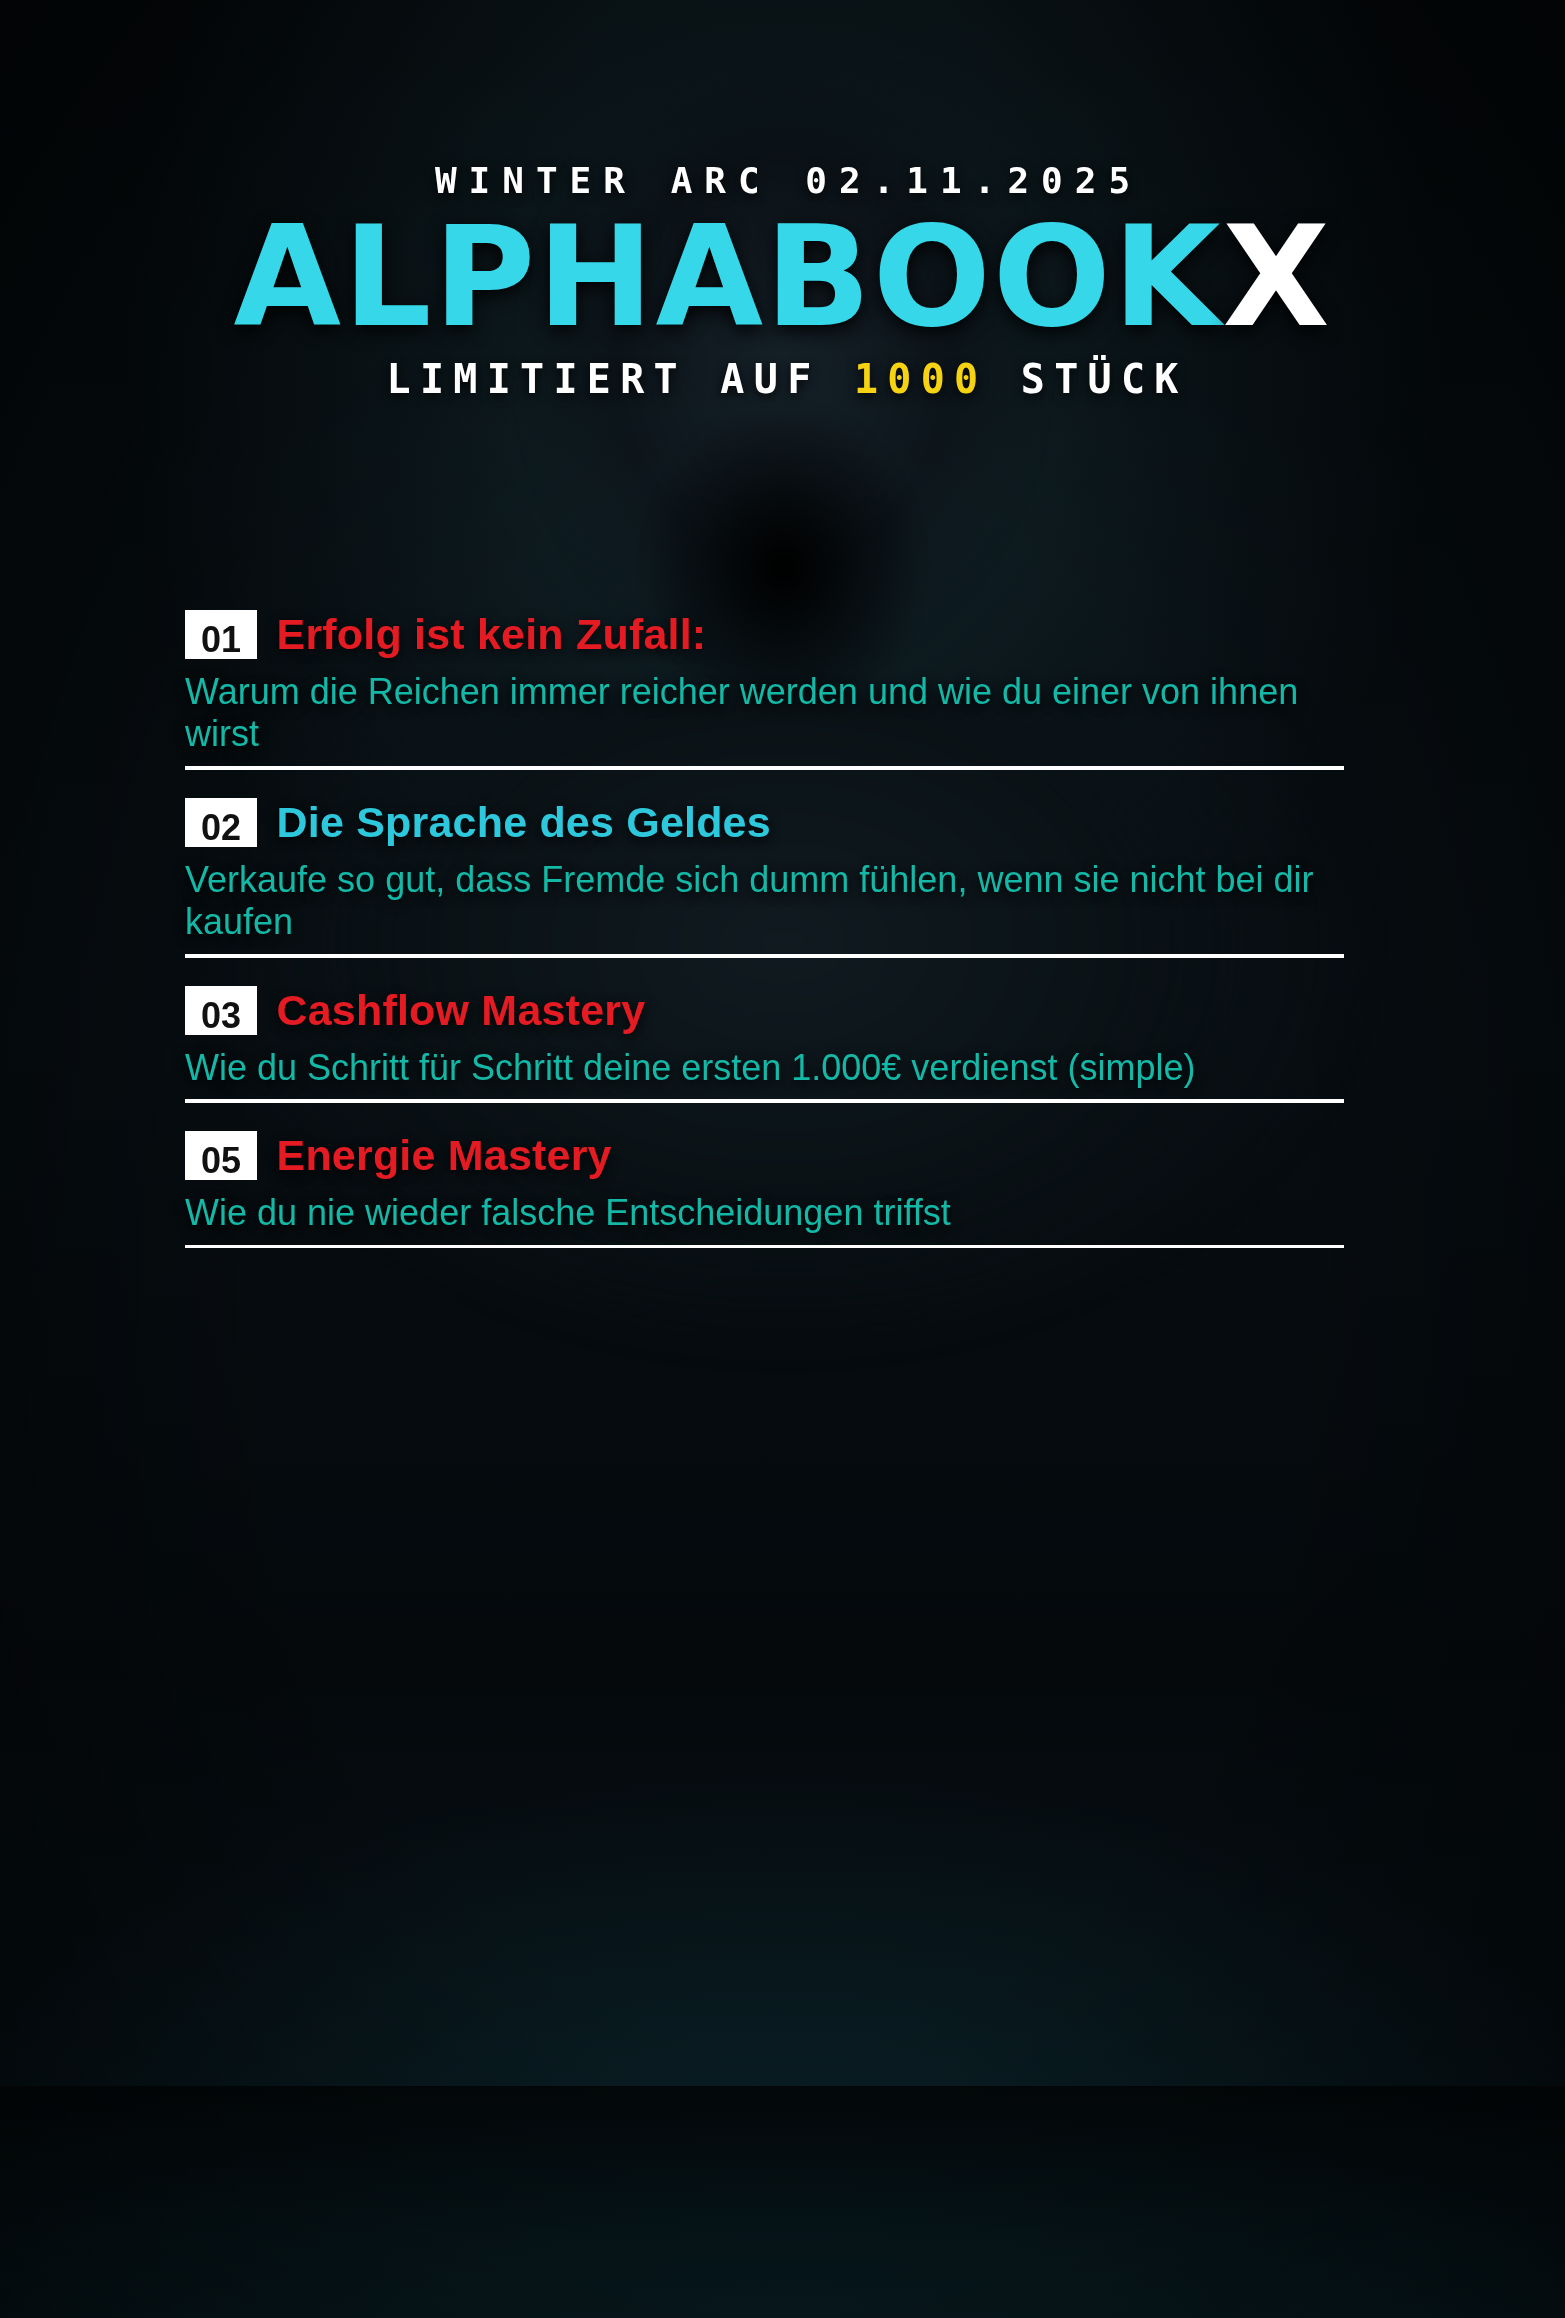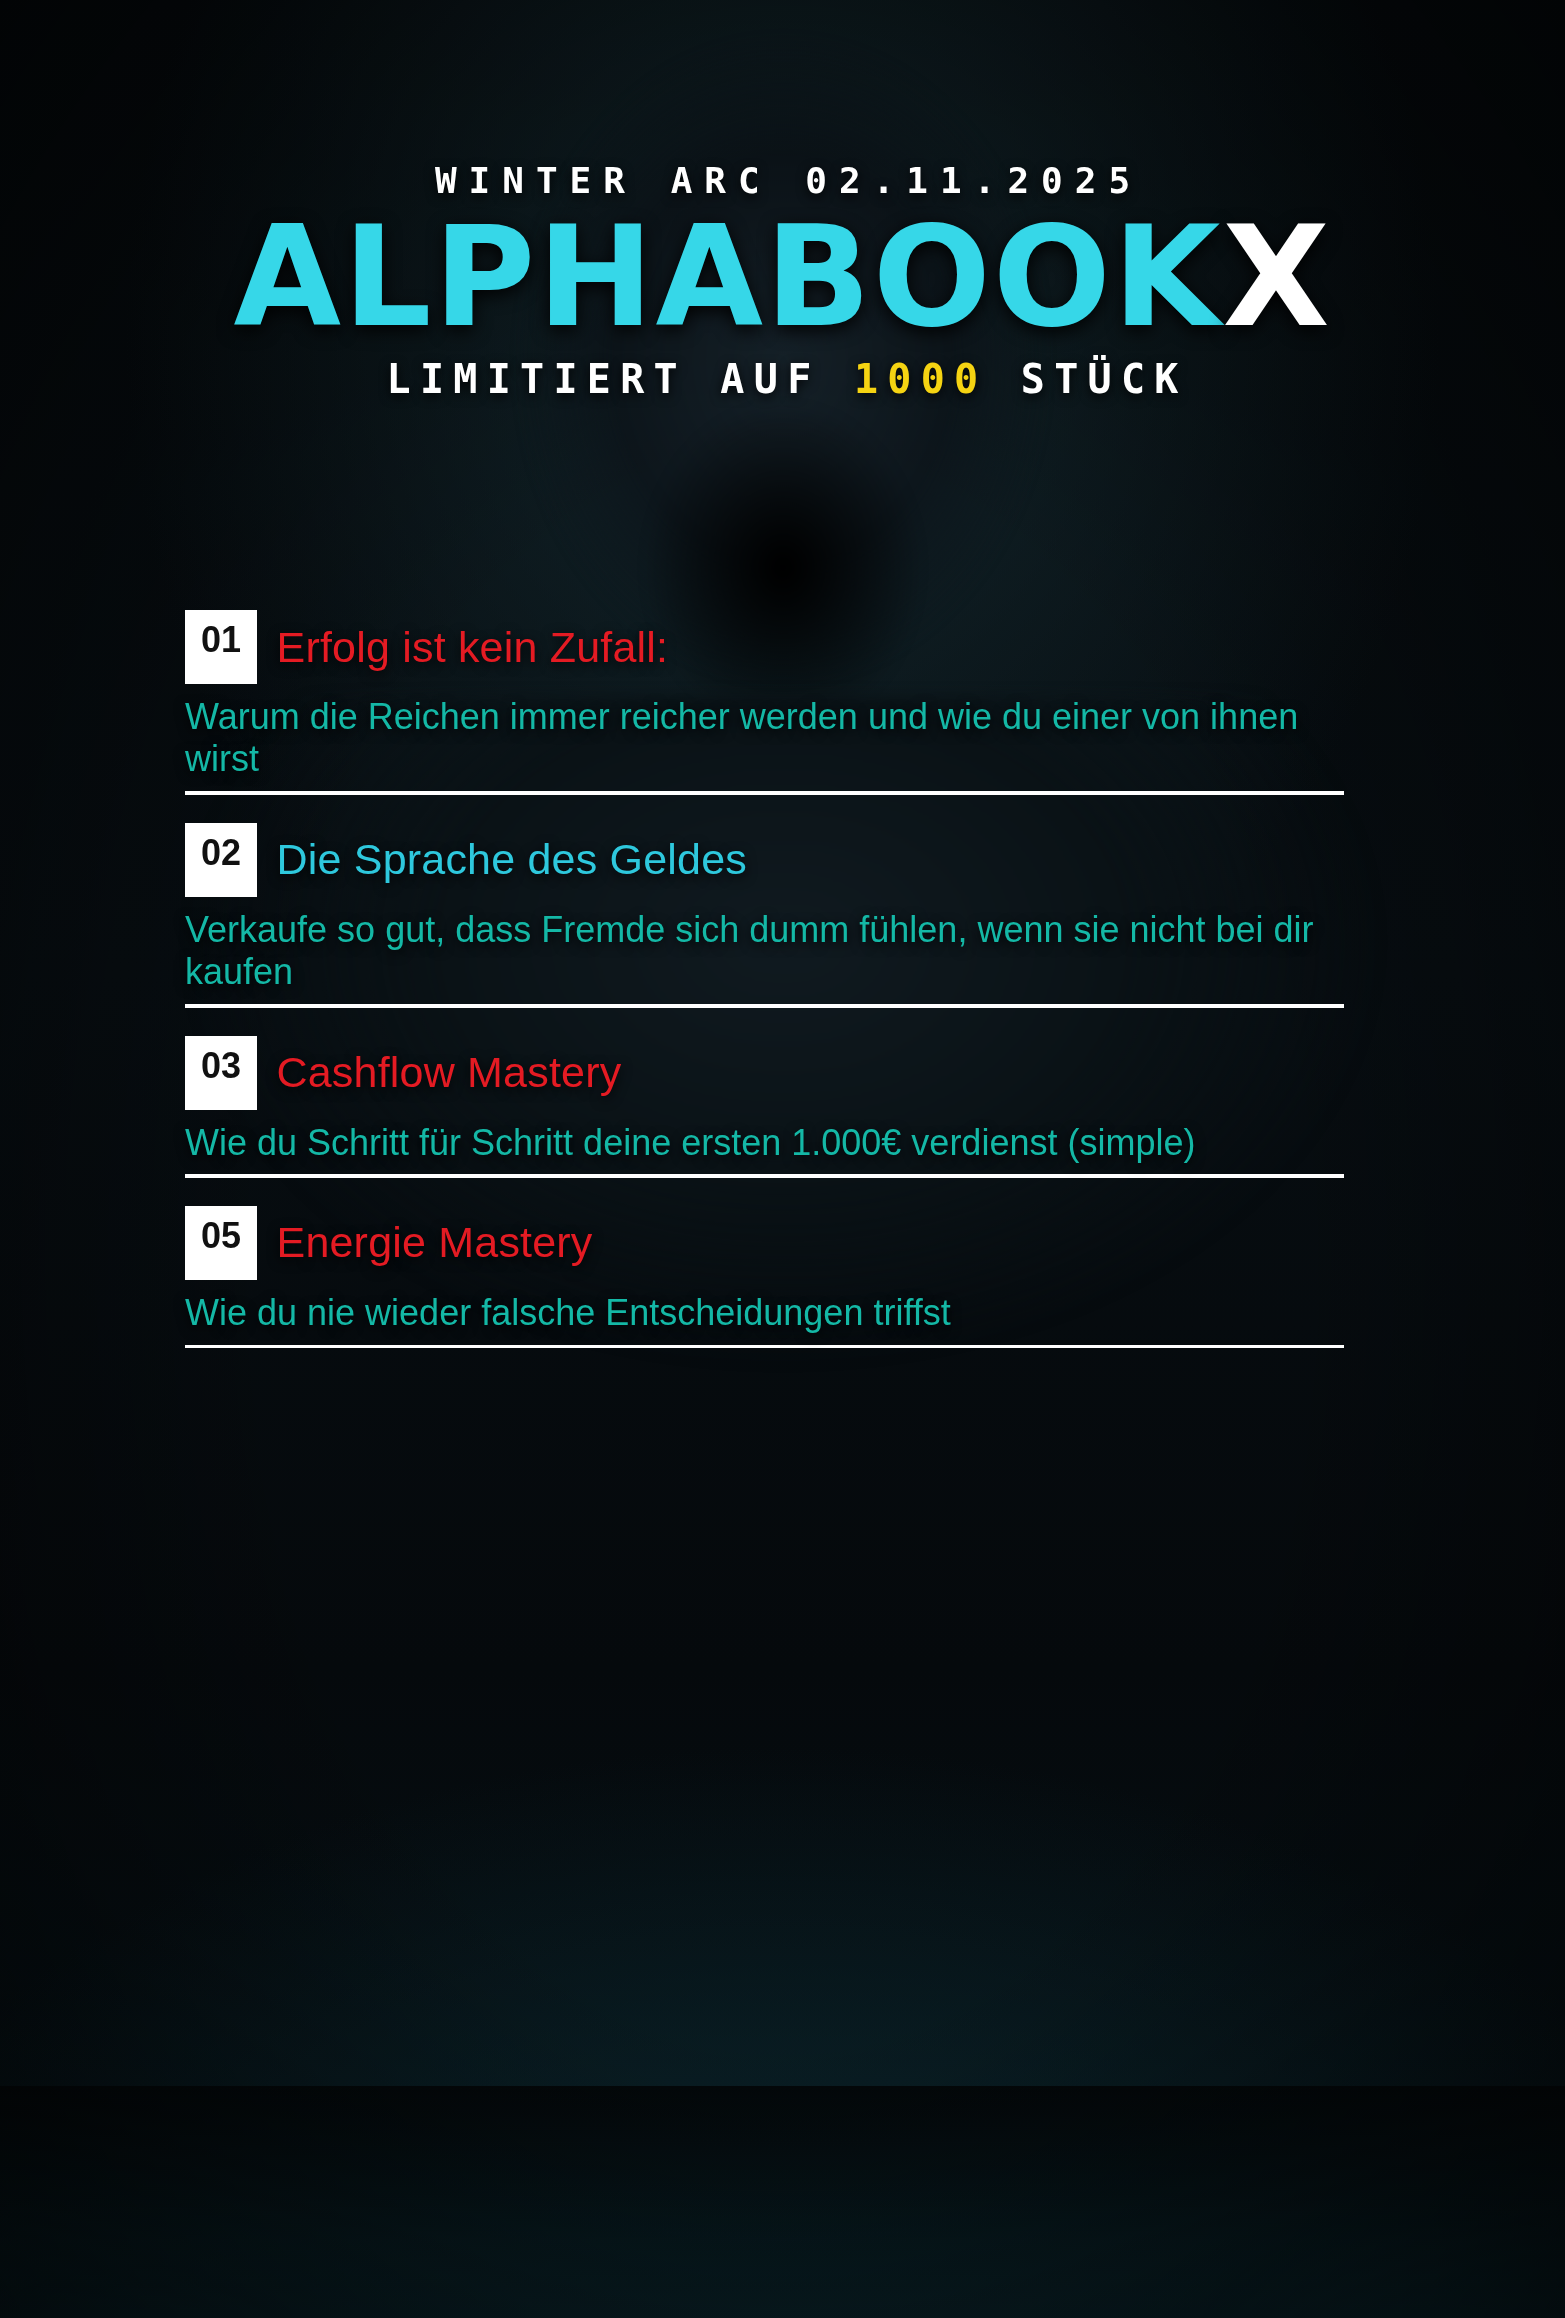--- a/index.html
+++ b/index.html
@@ -155,28 +155,28 @@
     display: flex;
     align-items: center;
     gap: 19.5px;
   }
   .num {
     background: #ffffff;
     color: #111111;
     font-size: 36px;
     font-weight: bold;
     line-height: 1;
-    padding: 12px 12px 26px 12px;
+    padding: 12px 12px 1px 12px;
     min-width: 48px;
     text-align: center;
     font-family: "Liberation Sans", sans-serif;
   }
   .rowtitle {
     font-size: 43px;
-    font-weight: normal;
+    font-weight: bold;
     letter-spacing: 0.2px;
     text-shadow: 0 2.8px 12px rgba(0,0,0,0.95);
   }
   .rowtitle.red { color: #e41b23; }
   .rowtitle.cyan { color: #2ec8dd; }
   .desc {
     margin-top: 12px;
     color: #14b8a6;
     font-size: 36px;
     line-height: 1.18;

